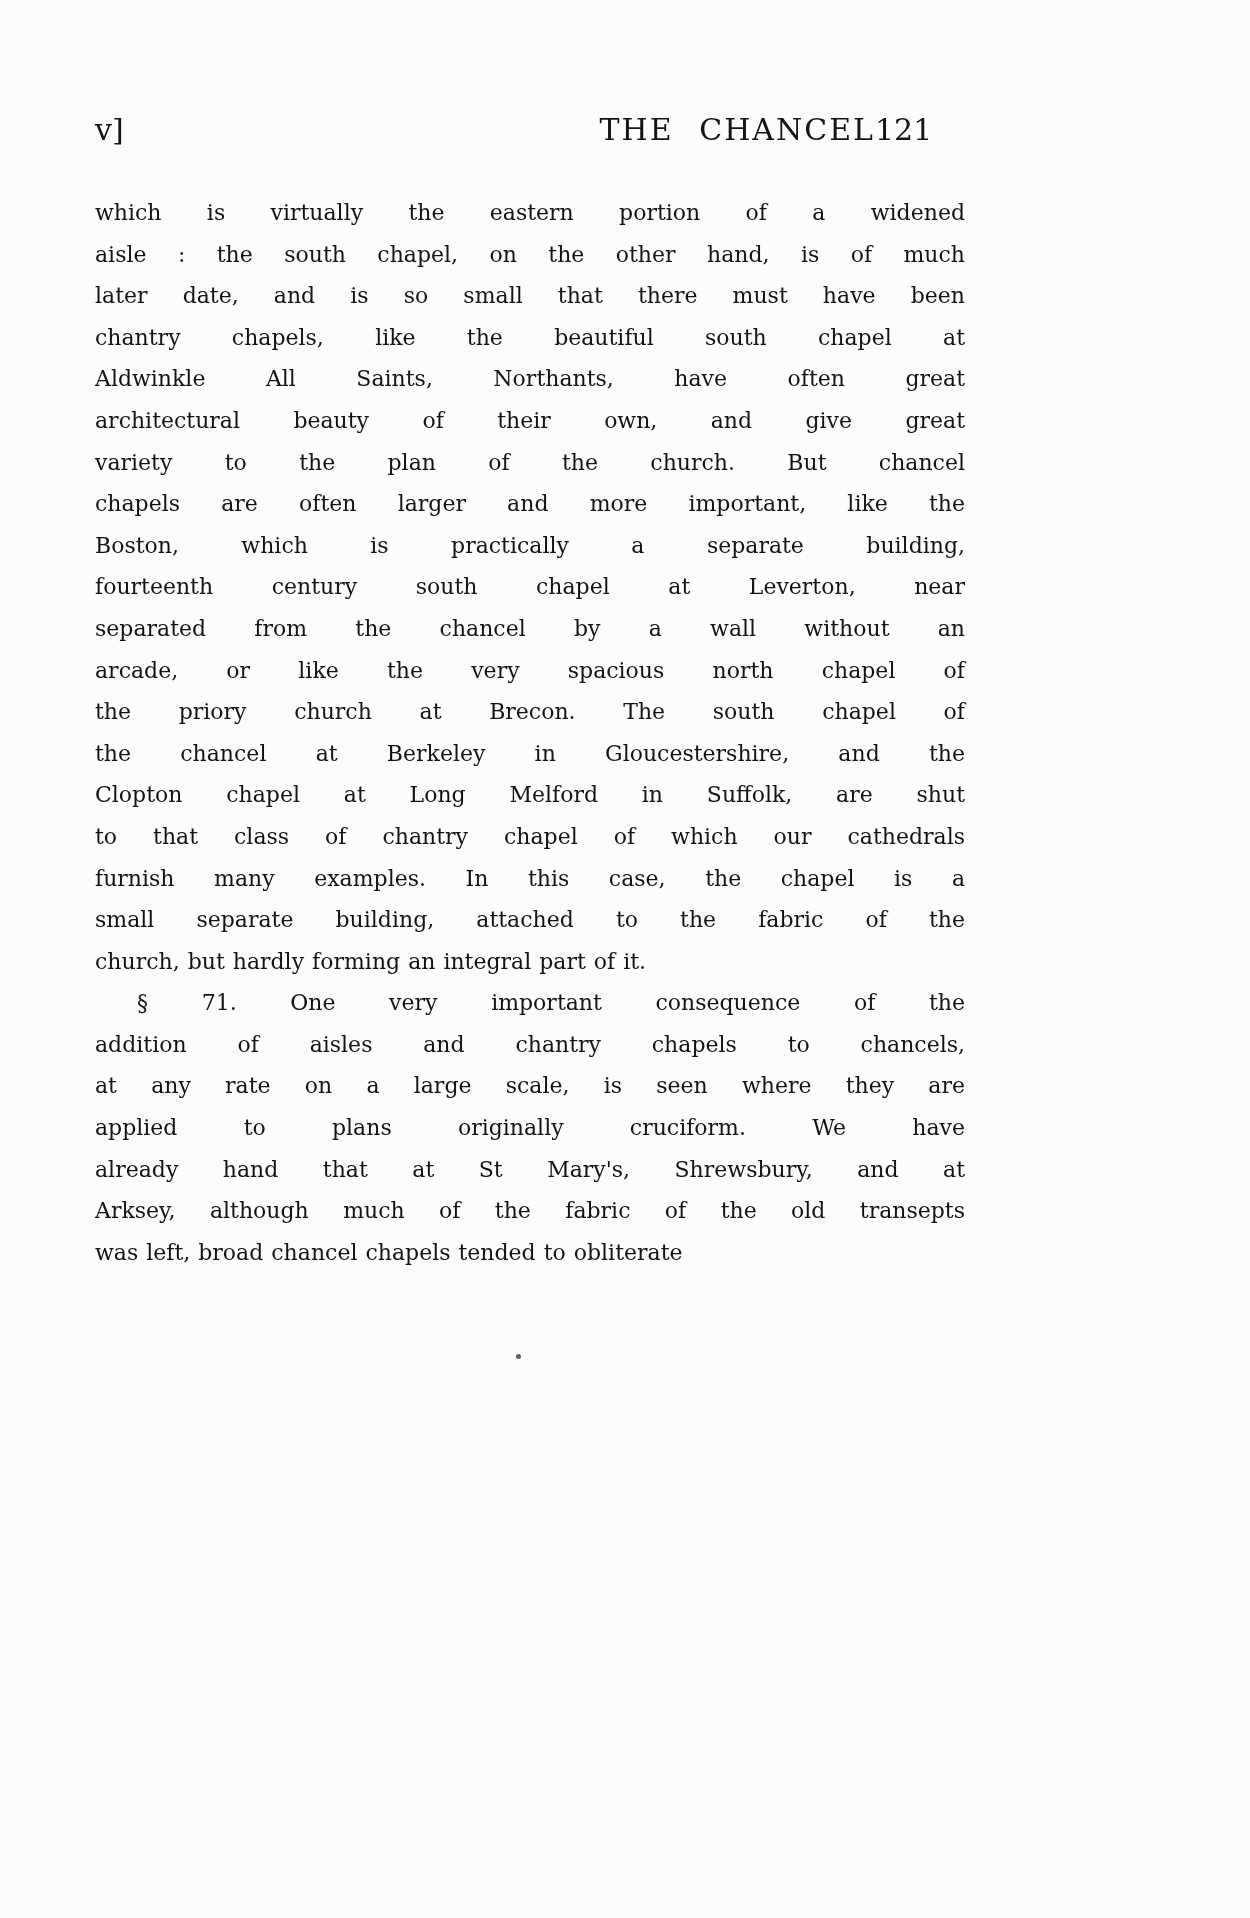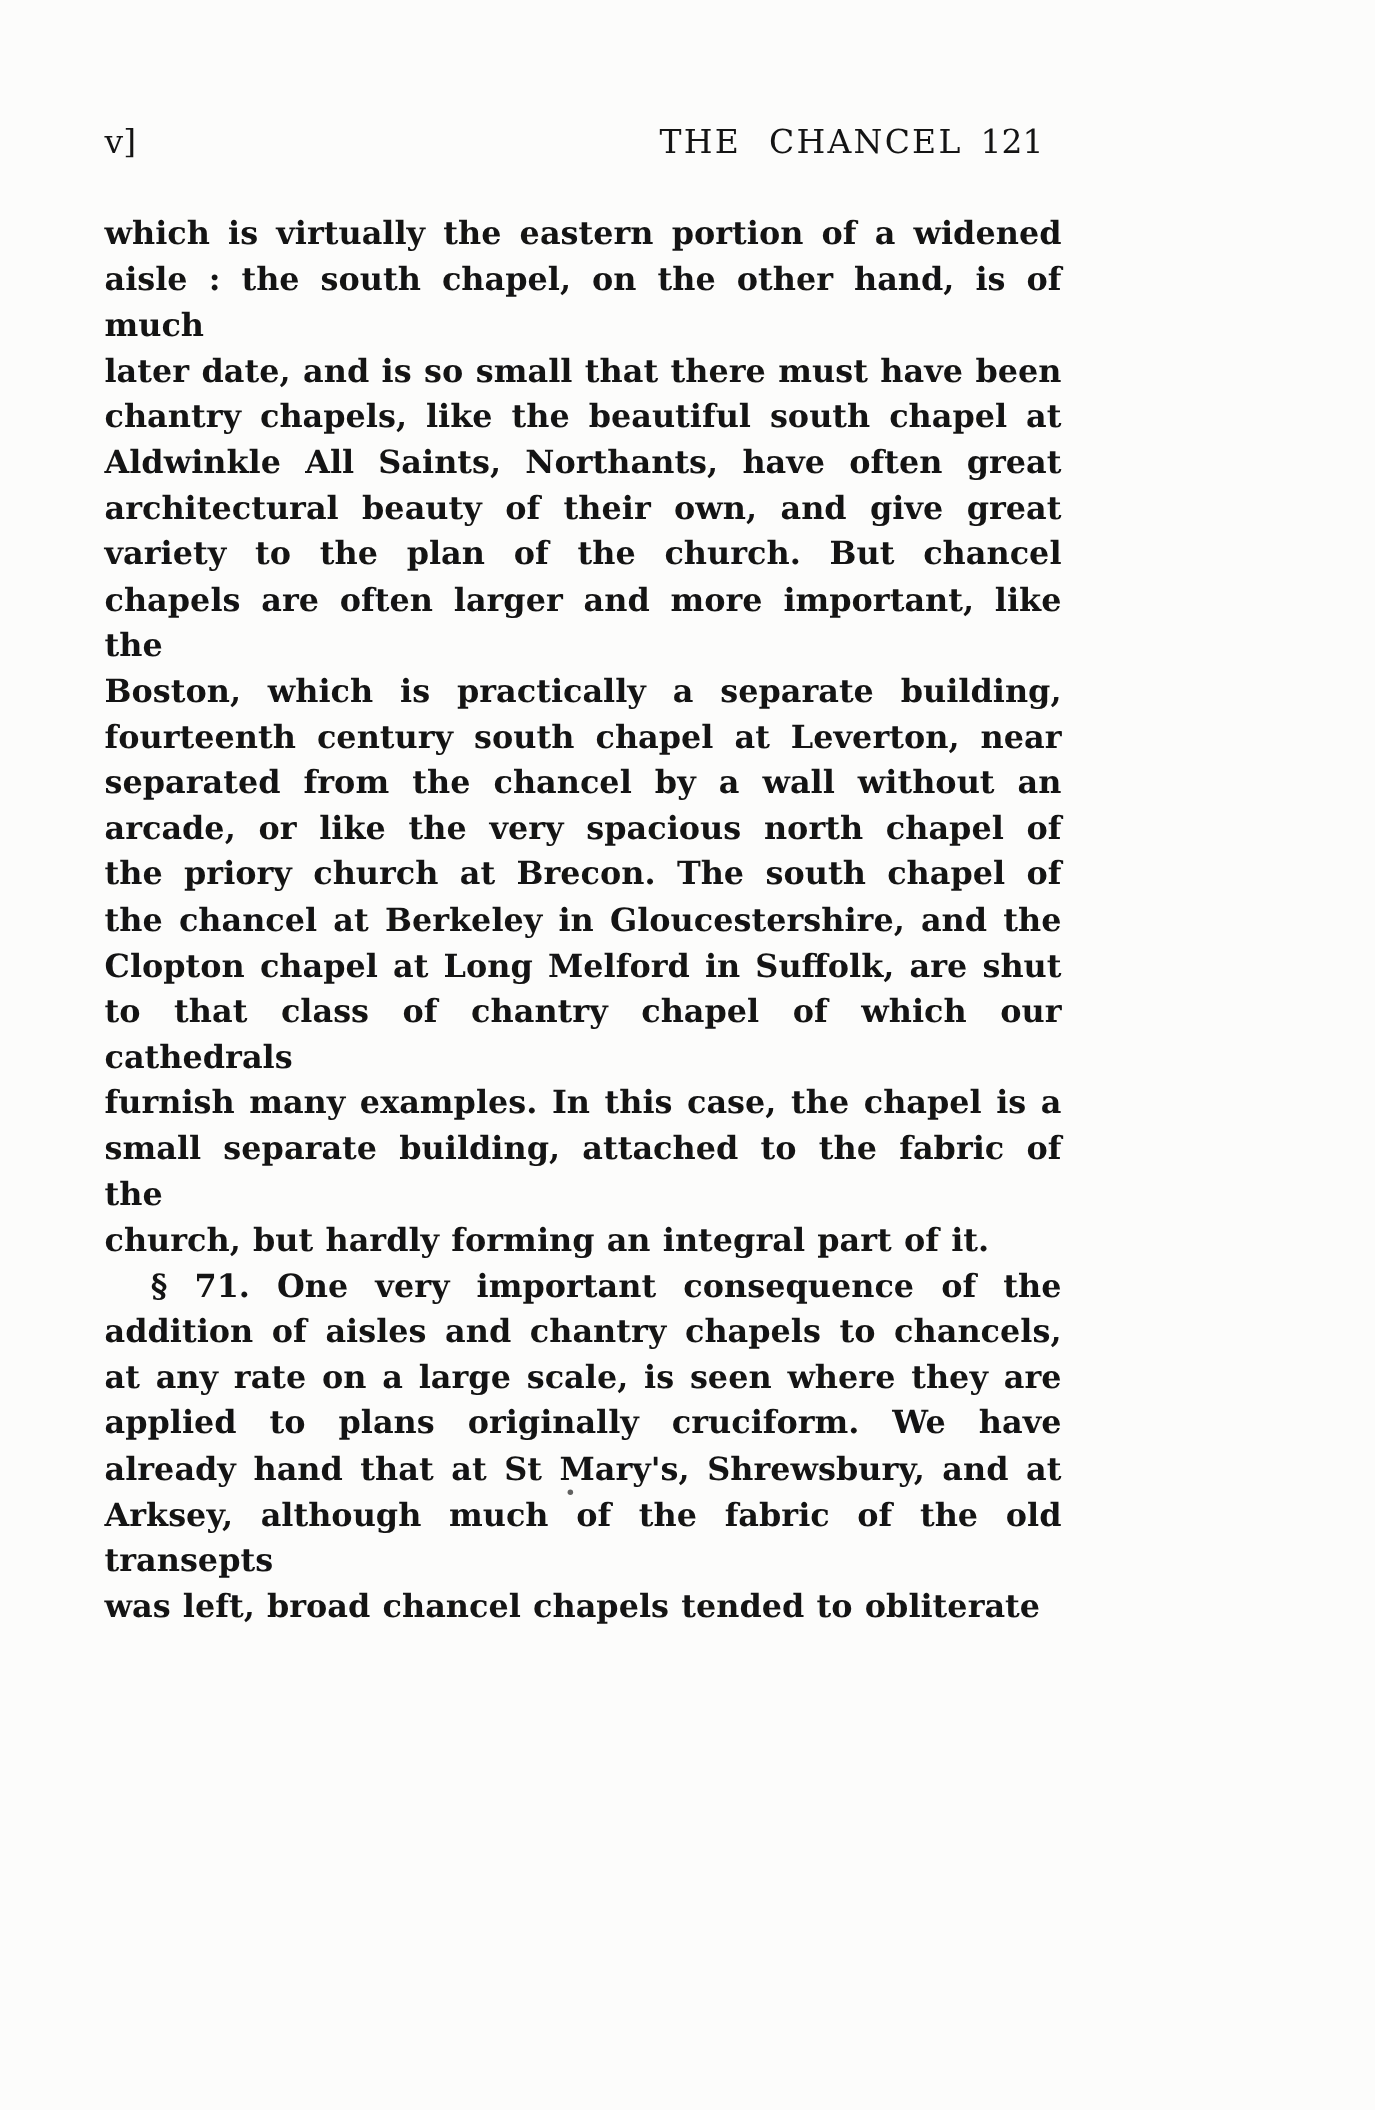--- a/index.html
+++ b/index.html
@@ -36,29 +36,28 @@
     text-align: left;
   }
   .page-header .running-title {
     flex: 1;
     text-align: right;
     letter-spacing: 2px;
     word-spacing: 14px;
   }
   .page-header .folio-right {
     width: 90px;
-    text-align: center;
+    text-align: left;
   }
   .body-text .line {
-    font-size: 29px;
+    font-size: 22px;
     line-height: 41.6px;
     text-align: justify;
     text-align-last: justify;
     word-spacing: 1px;
-    font-weight: bold;
   }
   .body-text .line.last {
     text-align-last: left;
   }
   .body-text .line.indent {
     text-indent: 42px;
   }
   .scan-dot {
     position: absolute;
     left: 516px;

